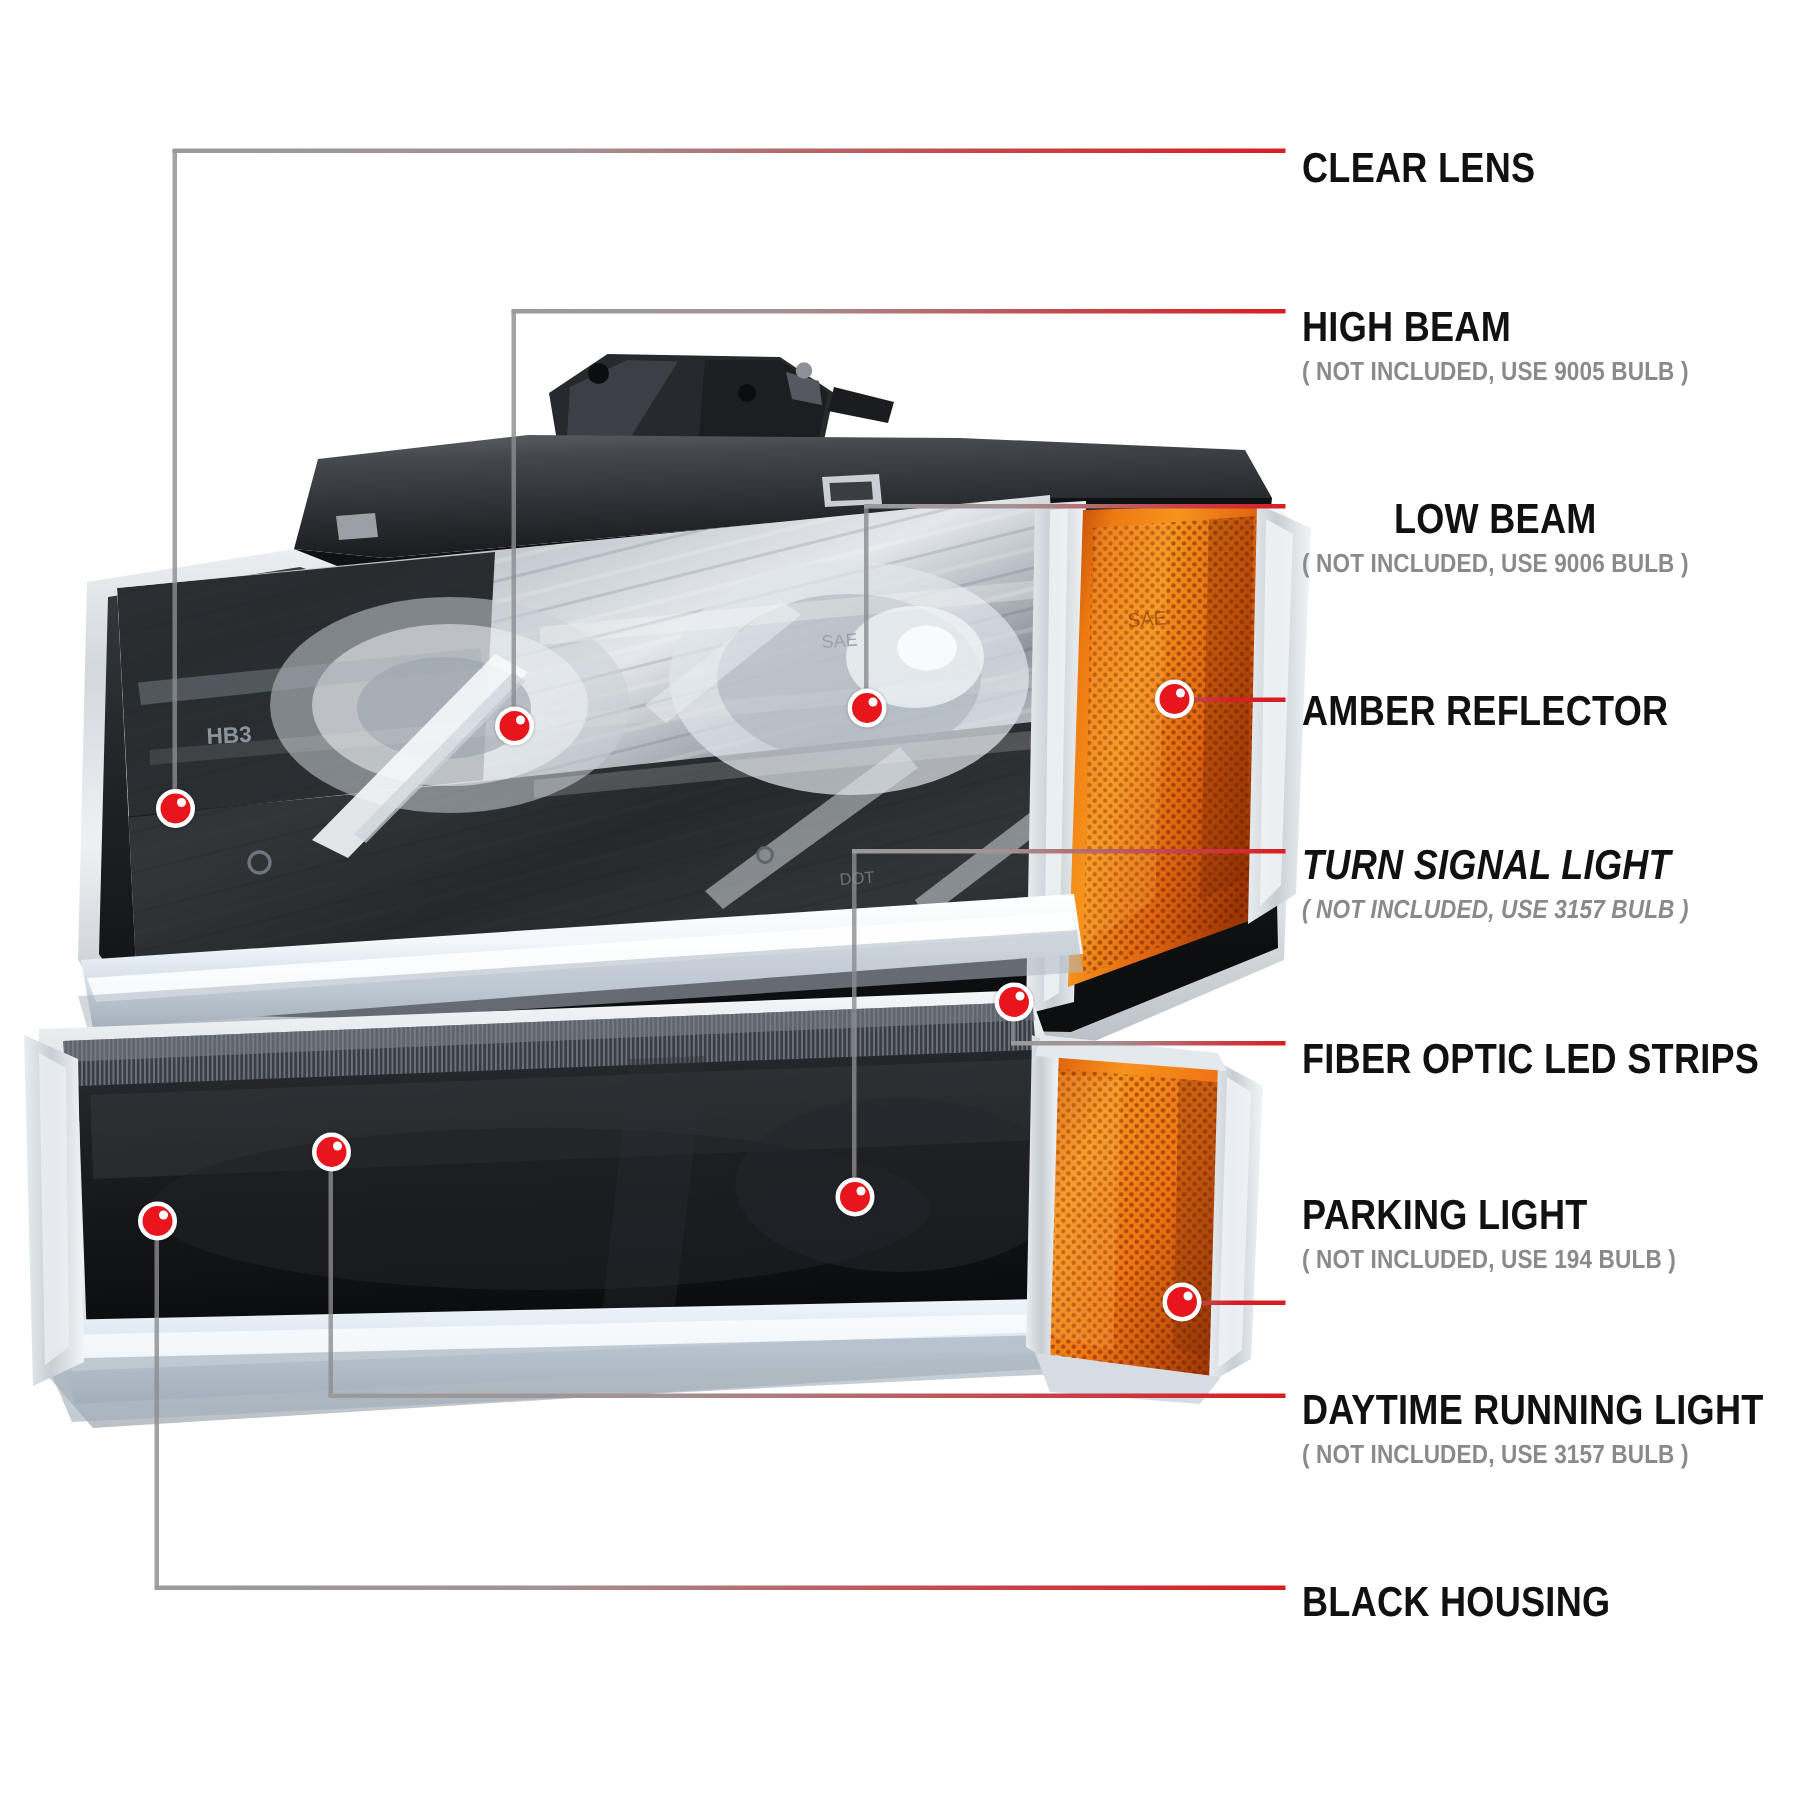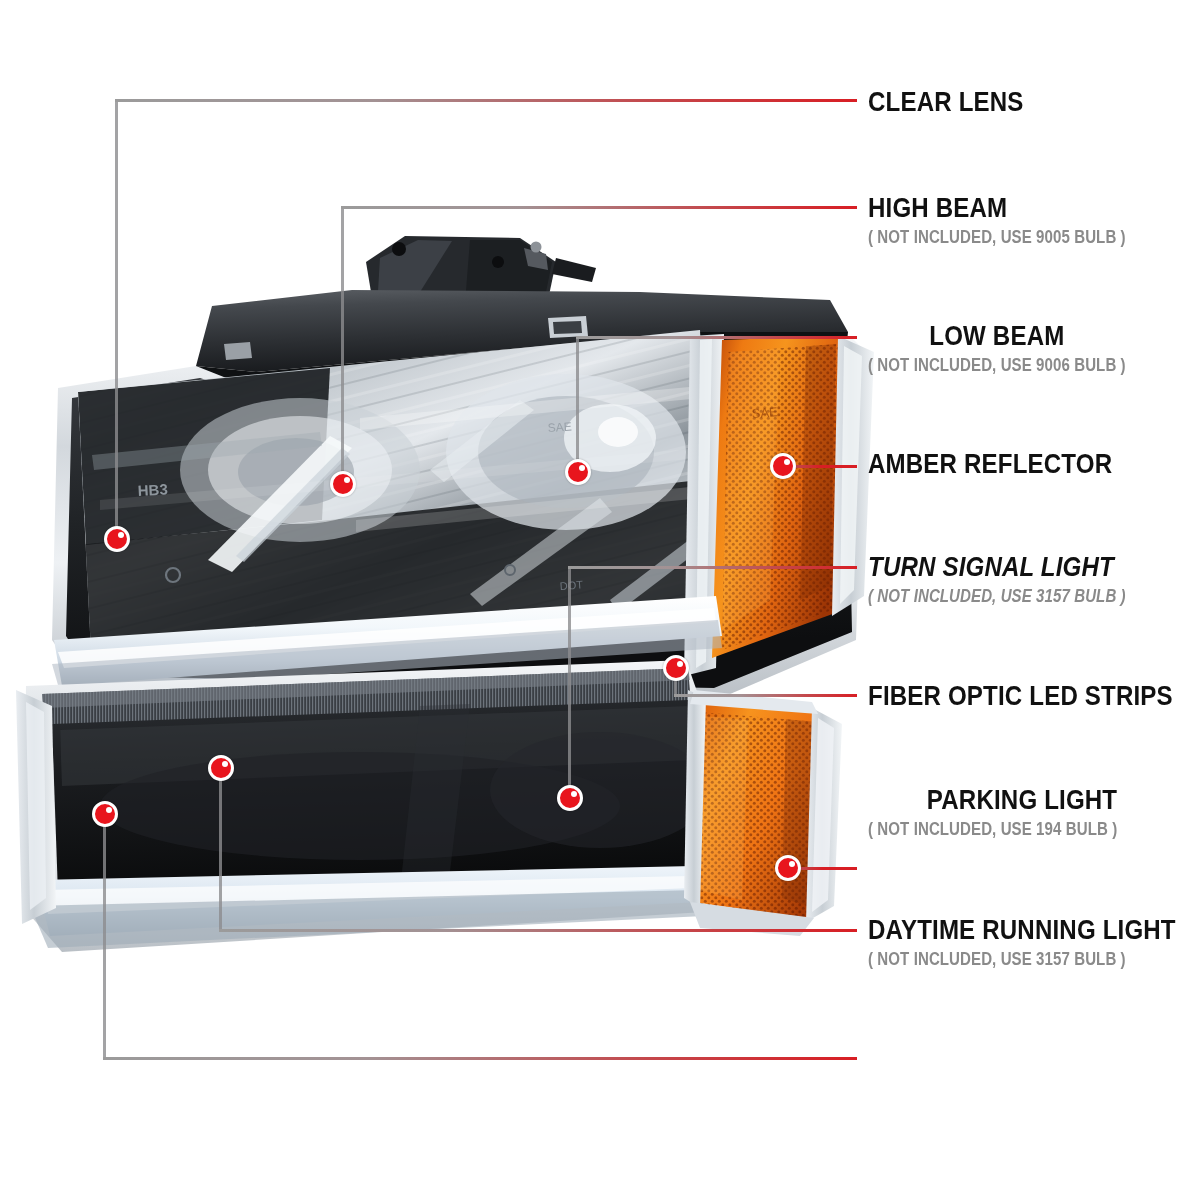--- a/index.html
+++ b/index.html
@@ -5,21 +5,21 @@
   * { margin:0; padding:0; box-sizing:border-box; }
   html, body {
     width:1200px; height:1200px;
     background:#ffffff;
     font-family:"Liberation Sans", sans-serif;
     overflow:hidden;
   }
   #stage { position:relative; width:1200px; height:1200px; background:#fff; }
 
   
-  .label-group { position:absolute; }
+  .label-group { position:absolute;margin-top:10px; }
   .label-title {
     font-family:"Liberation Sans", sans-serif;
     font-weight:700;
     font-size:28px;
     letter-spacing:0.2px;
     color:#111111;
     line-height:1.0;
     white-space:nowrap;
     transform:scaleX(0.86);
     transform-origin:left center;
@@ -346,24 +346,27 @@
 
   <div class="label-group" style="left:868px; top:553px;font-style:italic;">
     <div class="label-title">TURN SIGNAL LIGHT</div>
     <div class="label-sub">( NOT INCLUDED, USE  3157  BULB )</div>
   </div>
 
   <div class="label-group" style="left:868px; top:682px;">
     <div class="label-title">FIBER OPTIC LED STRIPS</div>
   </div>
 
-  <div class="label-group" style="left:868px; top:786px;text-align:right;">
+  <div class="label-group" style="left:868px; top:786px;">
     <div class="label-title">PARKING LIGHT</div>
     <div class="label-sub">( NOT INCLUDED, USE  194  BULB )</div>
   </div>
 
   <div class="label-group" style="left:868px; top:916px;">
     <div class="label-title">DAYTIME RUNNING LIGHT</div>
     <div class="label-sub">( NOT INCLUDED, USE  3157  BULB )</div>
   </div>
 
+  <div class="label-group" style="left:868px; top:1044px;">
+    <div class="label-title">BLACK HOUSING</div>
+  </div>
 
 </div>
 
 </body></html>

